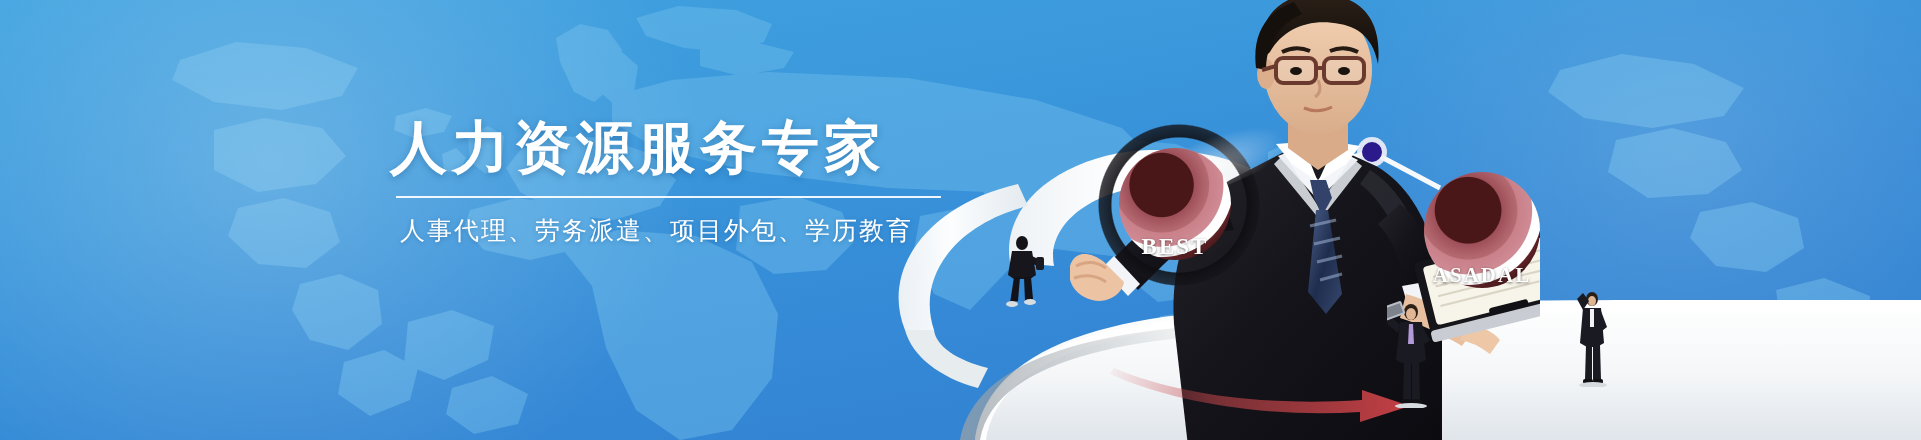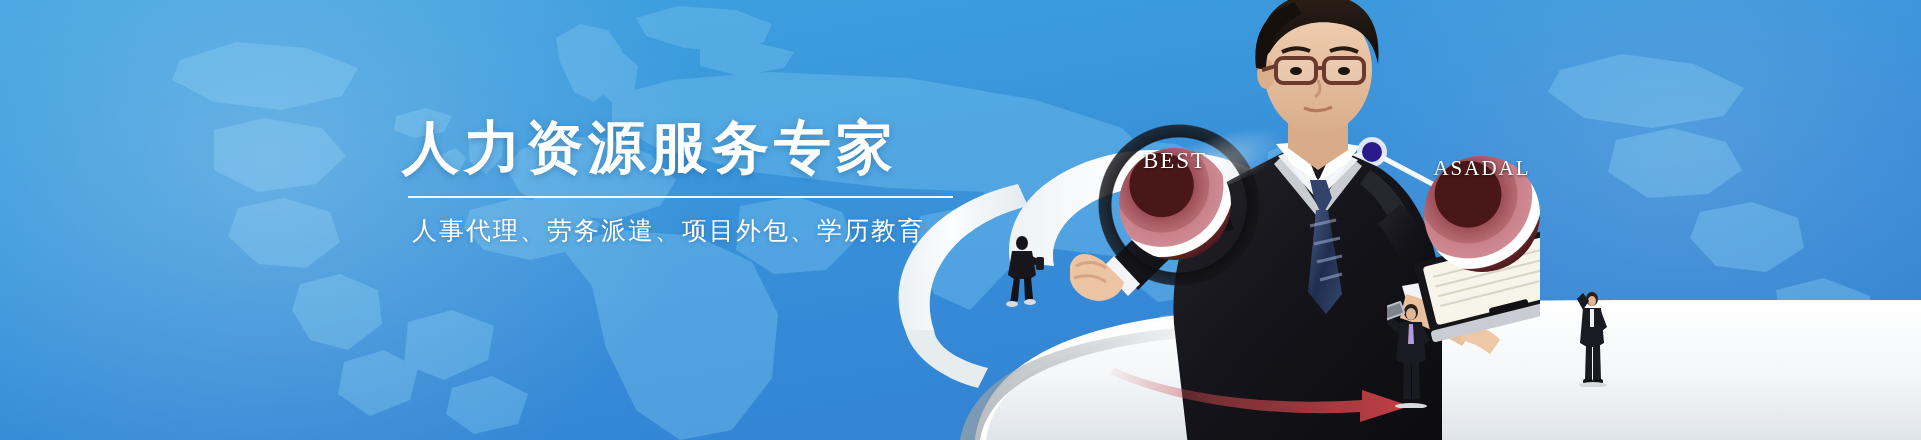--- a/index.html
+++ b/index.html
@@ -36,21 +36,21 @@
     position: absolute;
     right: -140px; top: -160px;
     width: 760px; height: 620px;
     background: radial-gradient(ellipse at center, rgba(255,255,255,.14) 0%, rgba(255,255,255,0) 70%);
     pointer-events: none;
   }
 
   
   .copy {
     position: absolute;
-    left: 402px;
+    left: 390px;
     top: 118px;
     width: 560px;
   }
   .headline {
     margin: 0;
     color: #ffffff;
     font-size: 57px;
     line-height: 1.02;
     font-weight: bold;
     letter-spacing: 5px;
@@ -83,22 +83,23 @@
 
   
   .person { position: absolute; left: 1070px; top: -6px; width: 470px; height: 452px; }
   .person svg { width: 100%; height: 100%; display: block; }
 
   
   .badge {
     position: absolute;
     border-radius: 50%;
     display: flex;
-    align-items: flex-start;
+    align-items: flex-end;
     justify-content: center;
+    font-weight: bold;
   }
   .badge .ring {
     position: absolute; inset: 0;
     border-radius: 50%;
     background:
       radial-gradient(circle at 38% 33%,
         #4a1718 0%, #4a1718 31%,
         #9e5059 32%, #b56a72 46%,
         #c98089 47%, #cf8b94 60%,
         #ffffff 61%, #ffffff 70%,
@@ -108,21 +109,21 @@
   .badge .label {
     position: relative;
     color: #ffffff;
     font-family: "Liberation Serif", serif;
     letter-spacing: 2px;
     text-shadow: 0 1px 3px rgba(0,0,0,.55);
     white-space: nowrap;
   }
   #badge-best  { left: 1119px; top: 148px; width: 112px; height: 112px; }
   #badge-best .label { font-size: 23px; }
-  #badge-asadal { left: 1424px; top: 156px; width: 116px; height: 116px; }
+  #badge-asadal { left: 1424px; top: 172px; width: 116px; height: 116px; }
   #badge-asadal .label { font-size: 21px; }
 
   
   .lens {
     position: absolute;
     left: 1088px; top: 114px;
     width: 182px; height: 182px;
     border-radius: 50%;
     background:
       radial-gradient(circle at 50% 50%,

